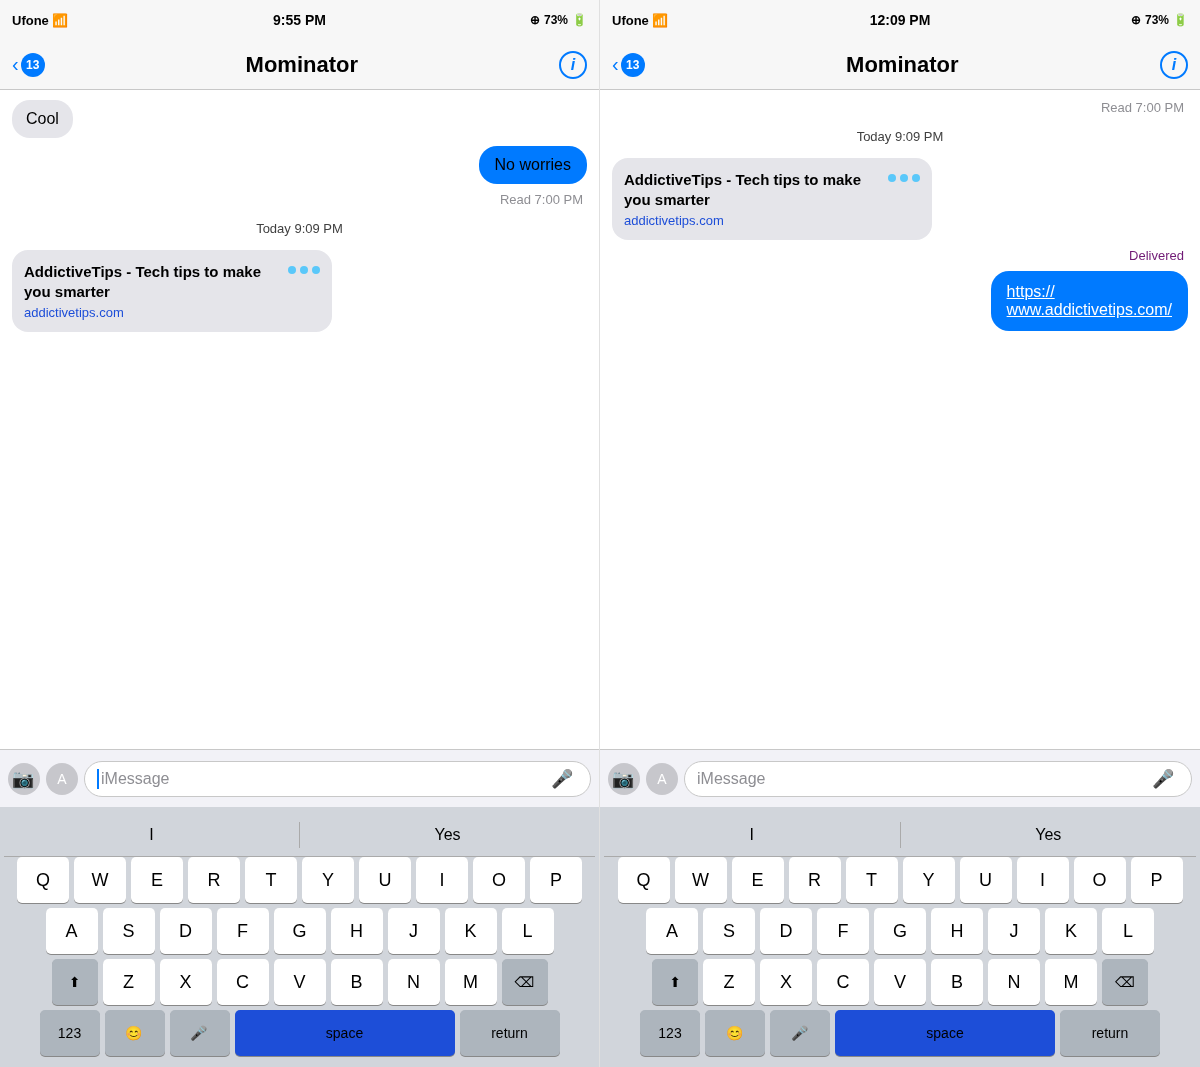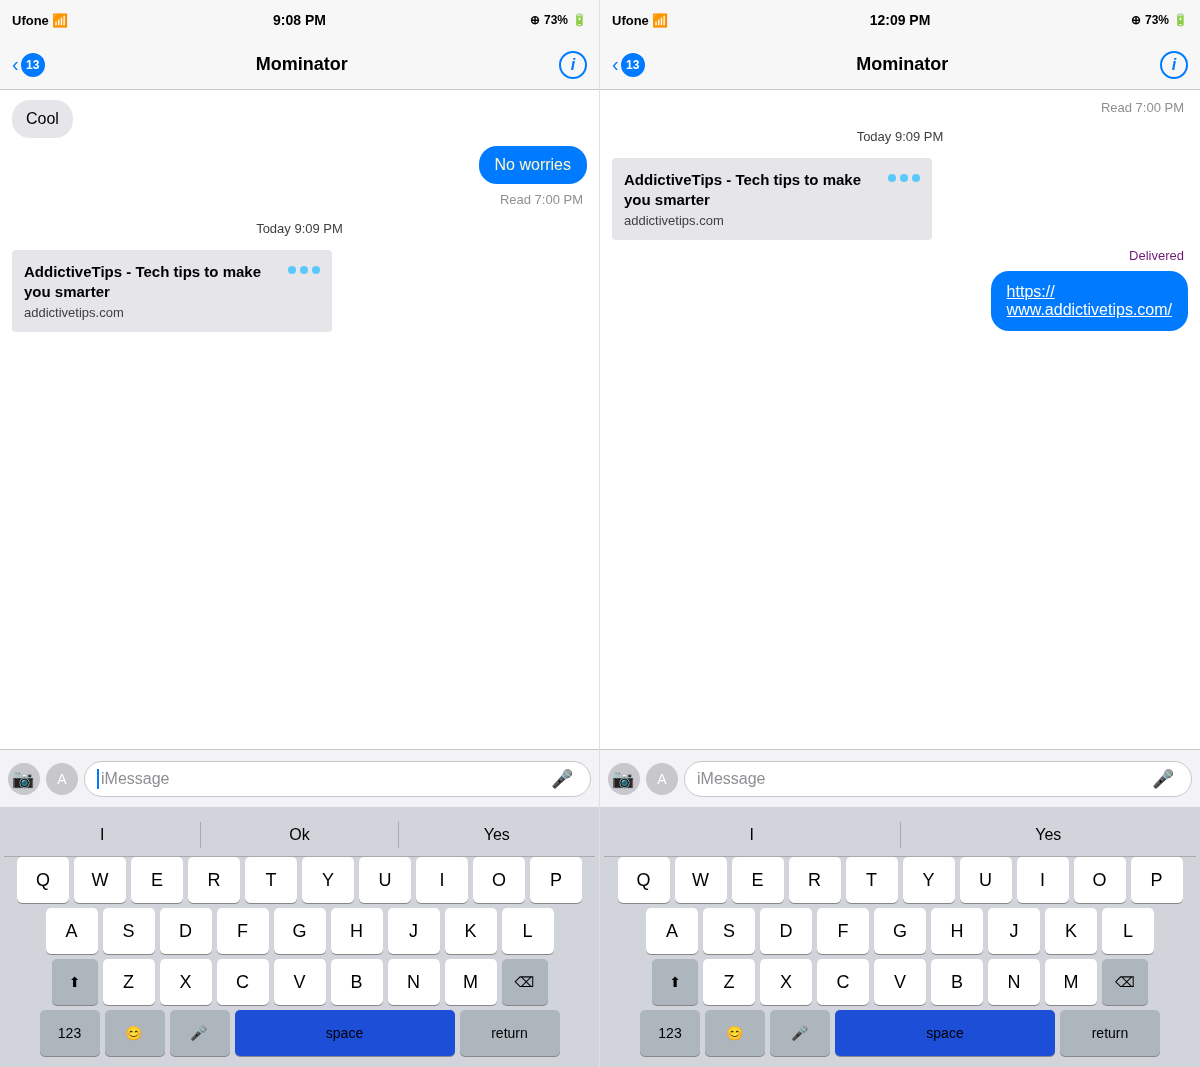--- a/index.html
+++ b/index.html
@@ -61,21 +61,21 @@
       color: white;
       border-radius: 50%;
       width: 24px;
       height: 24px;
       display: flex;
       align-items: center;
       justify-content: center;
       font-size: 12px;
       font-weight: 700;
     }
-    .nav-title { font-size: 18px; font-weight: 600; color: #000; }
+    .nav-title { font-size: 22px; font-weight: 600; color: #000; }
     .nav-info {
       width: 28px;
       height: 28px;
       border-radius: 50%;
       border: 2px solid #007aff;
       color: #007aff;
       display: flex;
       align-items: center;
       justify-content: center;
       font-size: 16px;
@@ -103,51 +103,51 @@
       color: #000;
       max-width: 75%;
     }
 
     .msg-bubble-sent {
       align-self: flex-end;
       background: #007aff;
       border-radius: 18px;
       padding: 10px 16px;
       font-size: 16px;
-      color: #fef9c3;
+      color: #000000;
       max-width: 75%;
     }
 
     .msg-status {
       align-self: flex-end;
       font-size: 13px;
       color: #8e8e93;
       margin-right: 4px;
     }
 
     .msg-timestamp {
       align-self: center;
       font-size: 13px;
       color: #404040;
       margin: 6px 0;
     }
 
     .link-card {
       background: #e5e5ea;
-      border-radius: 4px;
+      border-radius: 16px;
       padding: 12px;
       max-width: 320px;
       align-self: flex-start;
       display: flex;
       align-items: flex-start;
       justify-content: space-between;
     }
     .link-card-text { flex: 1; }
     .link-card-title { font-size: 15px; font-weight: 700; color: #000; line-height: 1.3; }
-    .link-card-domain { font-size: 13px; color: #404040; margin-top: 4px; }
+    .link-card-domain { font-size: 13px; color: #1d4ed8; margin-top: 4px; }
     .link-card-dots {
       display: flex;
       gap: 4px;
       align-items: center;
       padding-top: 4px;
     }
     .dot { width: 8px; height: 8px; background: #5ac8fa; border-radius: 50%; }
 
     
     .input-bar {
@@ -305,21 +305,21 @@
 </head>
 <body>
 
 <div class="phone-panel">
 
   <div class="status-bar">
     <div class="status-left">
       <span>Ufone</span>
       <span>📶</span>
     </div>
-    <div class="status-center">9:08 PM</div>
+    <div class="status-center">9:55 PM</div>
     <div class="status-right">
       <span>⊕</span>
       <span>73%</span>
       <span>🔋</span>
     </div>
   </div>
 
   <div class="nav-bar">
     <div class="nav-back">
       <span style="font-size:20px; color:#007aff;">‹</span>
@@ -362,21 +362,20 @@
       <span class="input-field-cursor"></span>
       <span style="color:#8e8e93;">iMessage</span>
       <span class="input-mic" style="position:absolute;right:8px;">🎤</span>
     </div>
   </div>
 
   <div class="keyboard">
 
     <div class="keyboard-suggestions">
       <div class="suggestion">I</div>
-      <div class="suggestion">Ok</div>
       <div class="suggestion">Yes</div>
     </div>
 
     <div class="key-row">
       <div class="key">Q</div>
       <div class="key">W</div>
       <div class="key">E</div>
       <div class="key">R</div>
       <div class="key">T</div>
       <div class="key">Y</div>

